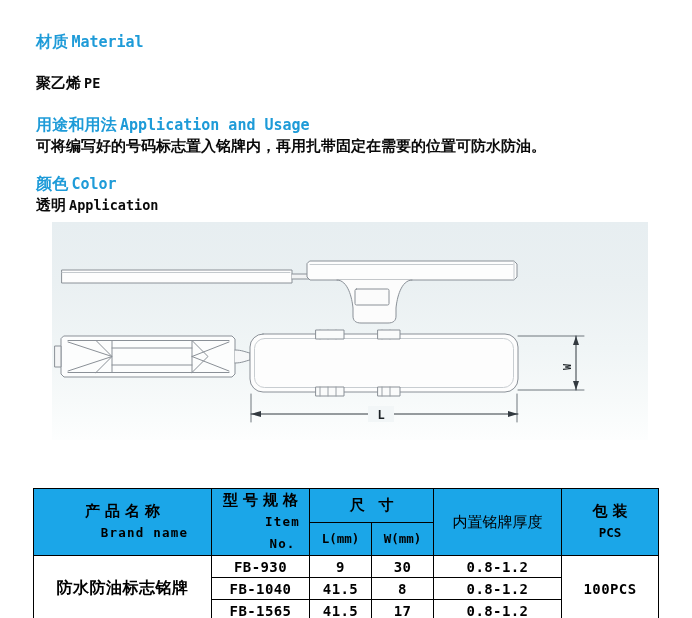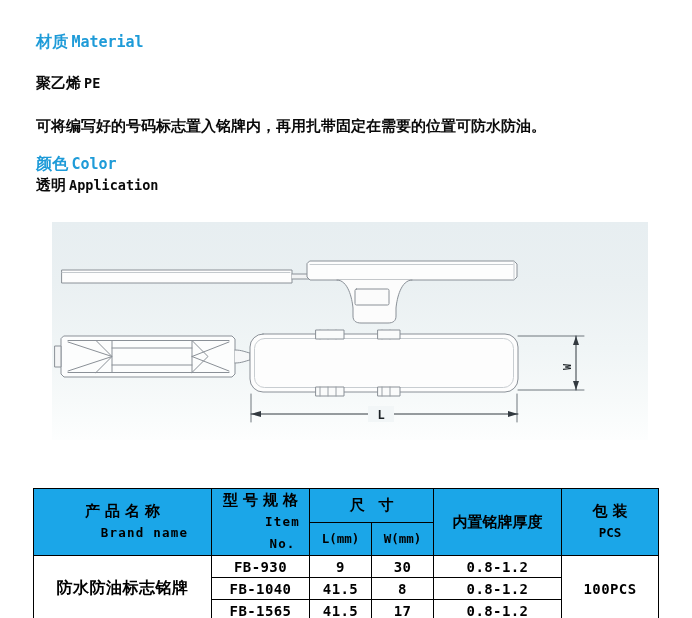--- a/index.html
+++ b/index.html
@@ -109,21 +109,21 @@
   .cn-hd {
     font-family: "Liberation Serif", serif;
     font-weight: bold;
     font-size: 15px;
     letter-spacing: 5px;
     text-indent: 5px;
     line-height: 22px;
   }
   .cn-hd-tight {
     font-family: "Liberation Serif", serif;
-    font-weight: bold;
+    font-weight: normal;
     font-size: 15px;
     letter-spacing: 0px;
     line-height: 22px;
   }
   .en-hd {
     font-family: "DejaVu Sans Mono", monospace;
     font-weight: bold;
     font-size: 12.5px;
     letter-spacing: 1.2px;
     line-height: 22px;
@@ -160,20 +160,23 @@
     <div class="sec-heading">
       <span>材质</span><span class="en">Material</span>
     </div>
     <div class="gap-lg"></div>
     <div class="sec-body">
       <span>聚乙烯</span><span class="en">PE</span>
     </div>
 
     <div class="gap-lg"></div>
 
+    <div class="sec-heading">
+      <span>用途和用法</span><span class="en">Application and Usage</span>
+    </div>
     <div class="gap-sm"></div>
     <div class="sec-body">
       <span>可将编写好的号码标志置入铭牌内，再用扎带固定在需要的位置可防水防油。</span>
     </div>
 
     <div class="gap-md"></div>
 
     <div class="sec-heading">
       <span>颜色</span><span class="en">Color</span>
     </div>

